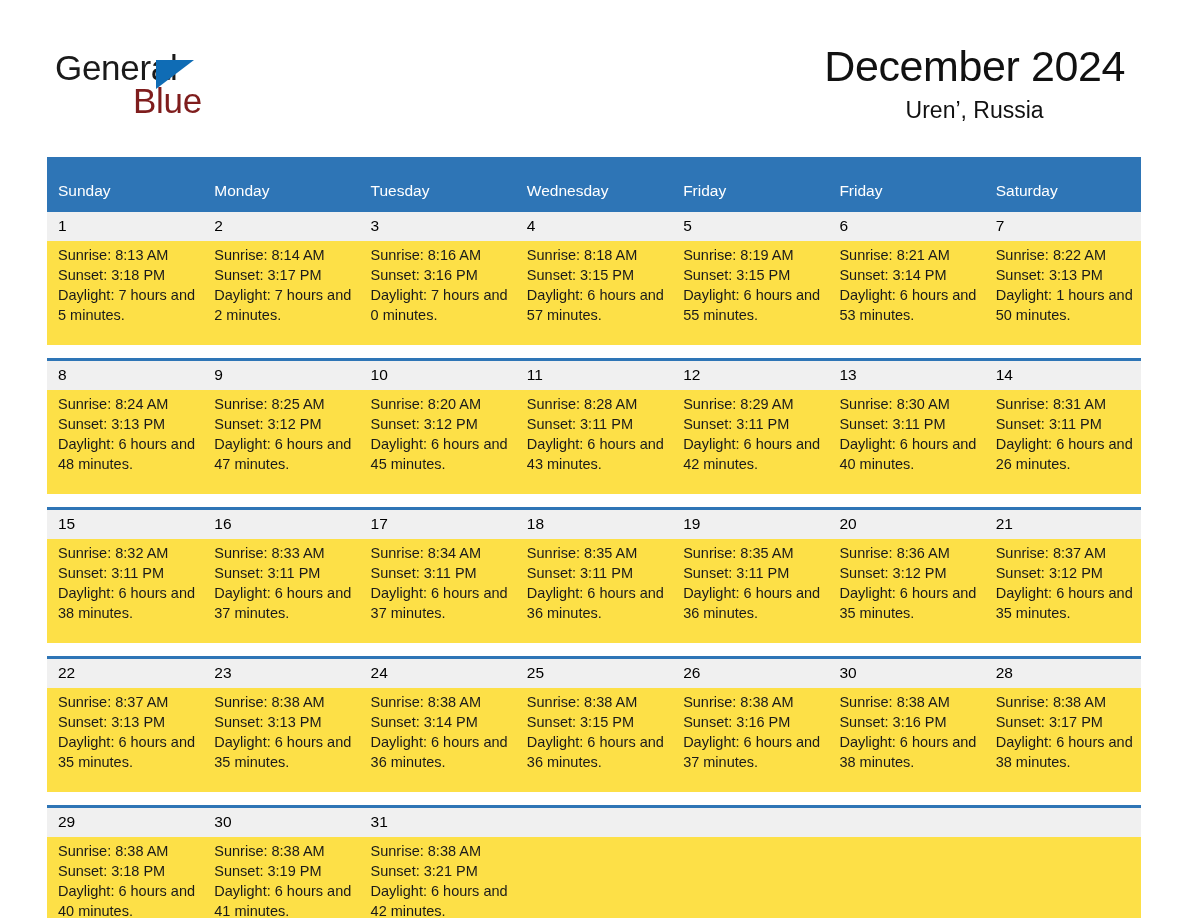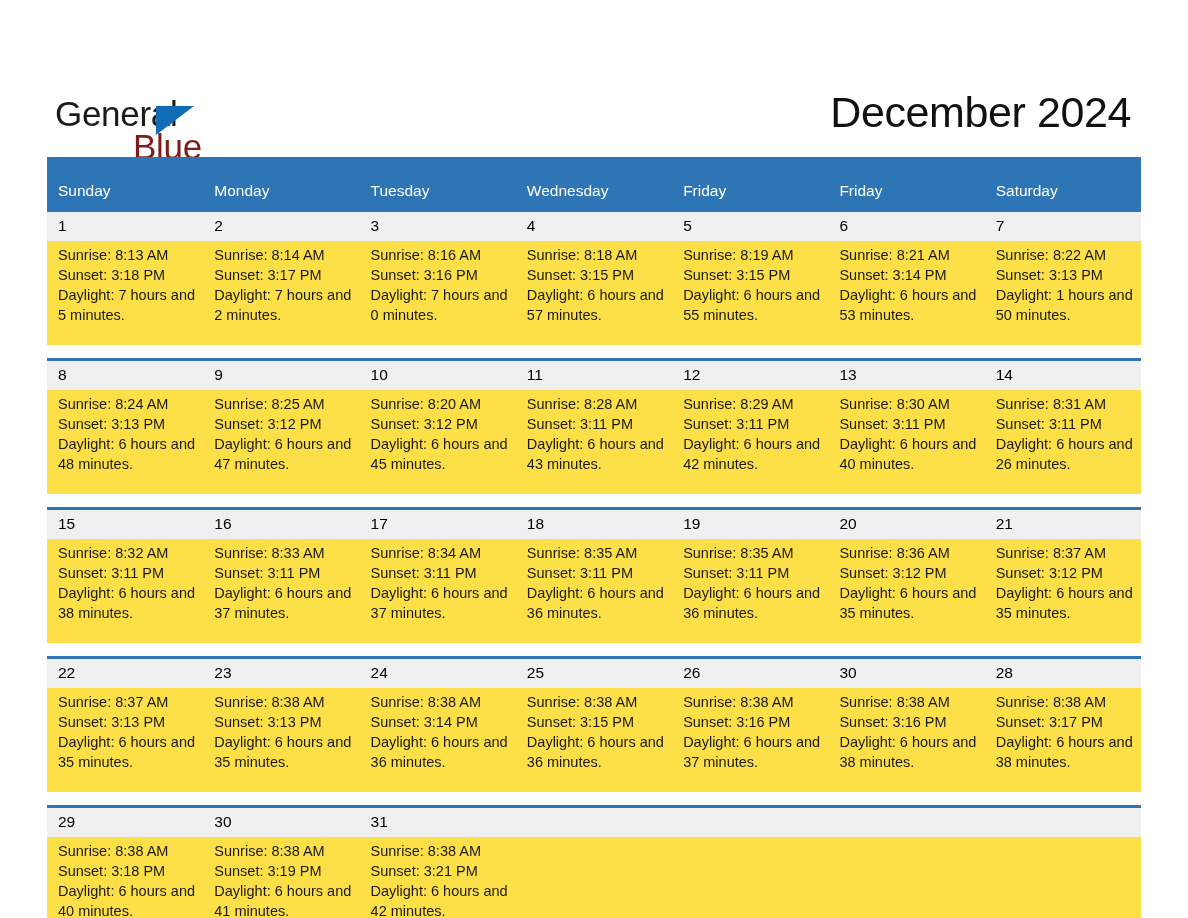--- a/index.html
+++ b/index.html
@@ -22,21 +22,20 @@
     box-sizing: border-box;
   }
 
   
   .header {
     position: absolute;
     left: 47px;
     top: 42px;
     right: 47px;
     height: 108px;
-    margin-top: 46px;
   }
   .brand {
     position: absolute;
     left: 8px;
     top: 8px;
     width: 200px;
     height: 80px;
   }
   .brand-general {
     position: absolute;
@@ -62,21 +61,21 @@
     left: 78px;
     top: 33px;
     font-size: 35px;
     letter-spacing: -0.3px;
     color: #7f1d1d;
     font-weight: 400;
     line-height: 1;
   }
   .title-block {
     position: absolute;
-    right: 10px;
+    right: 16px;
     top: 0;
     text-align: center;
   }
   .month-title {
     font-size: 43px;
     font-weight: 400;
     color: #111111;
     line-height: 1.15;
     letter-spacing: -0.4px;
     white-space: nowrap;
@@ -161,20 +160,21 @@
   <div class="header">
 
     <div class="brand">
       <span class="brand-general">General</span>
       <span class="brand-tri"></span>
       <span class="brand-blue">Blue</span>
     </div>
 
     <div class="title-block">
       <div class="month-title">December 2024</div>
+      <div class="location">Uren’, Russia</div>
     </div>
 
   </div>
 
   <table class="calendar">
     <colgroup>
       <col>
         <col>
         <col>
         <col>

